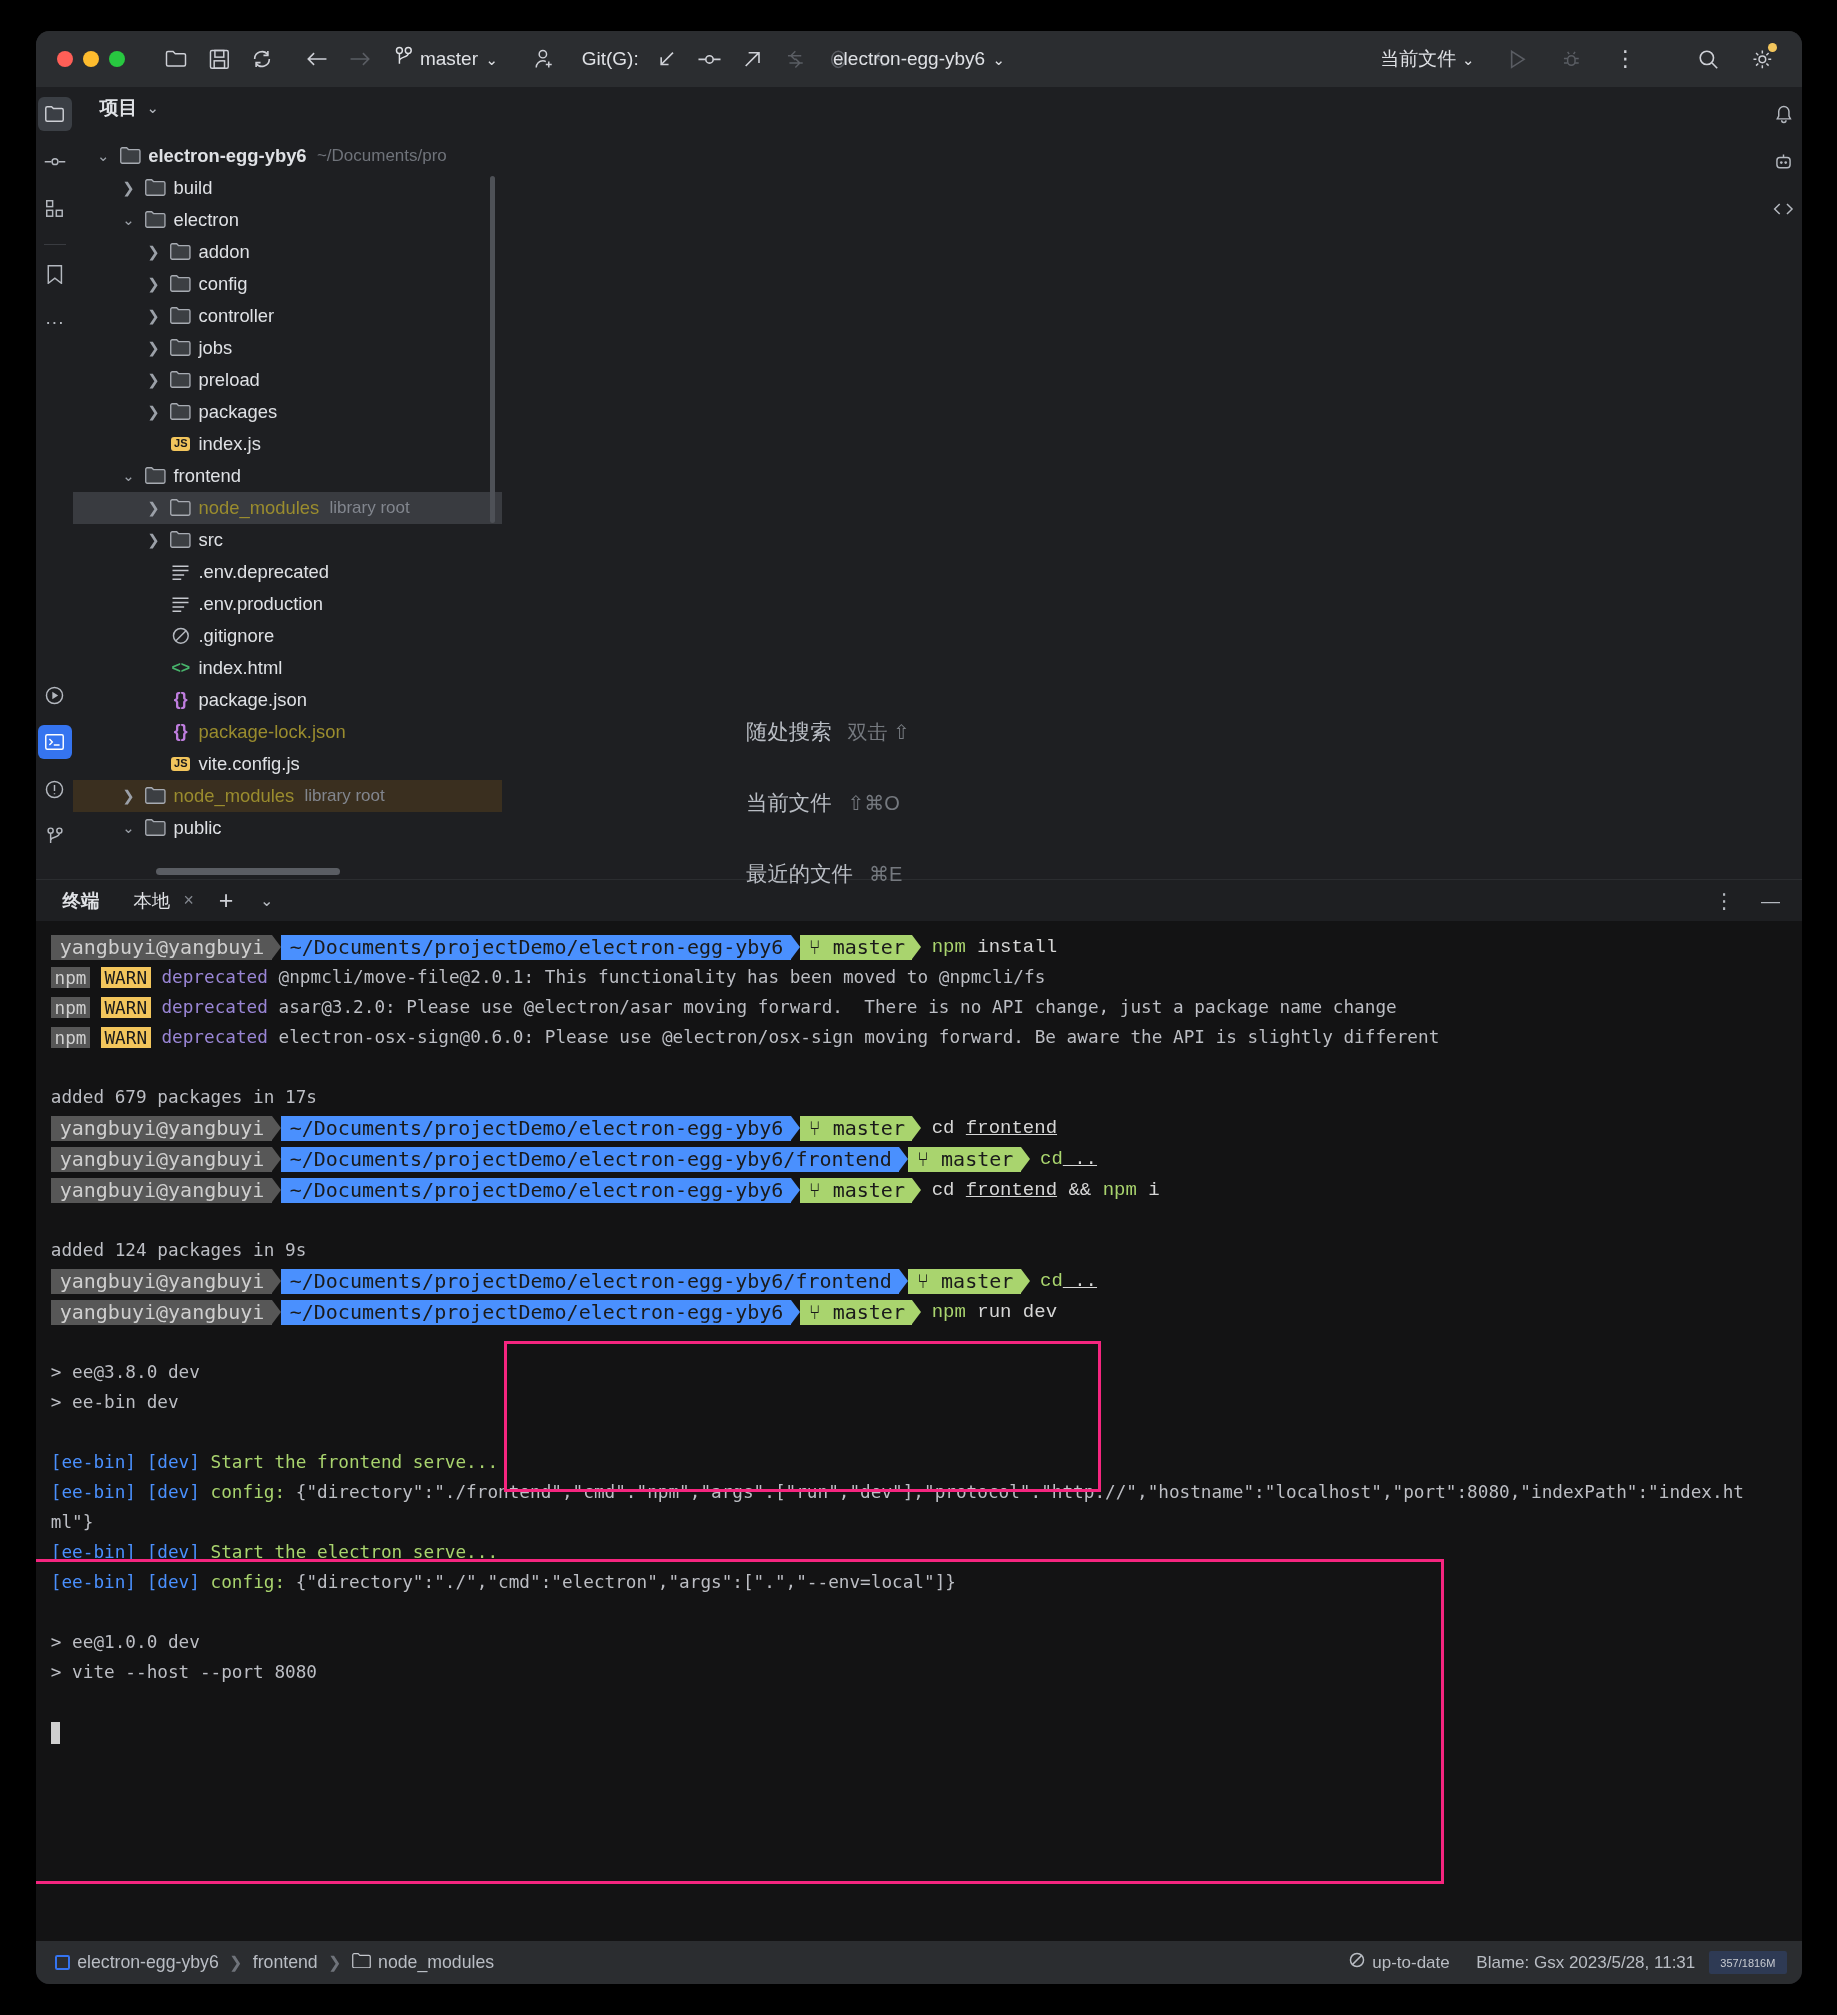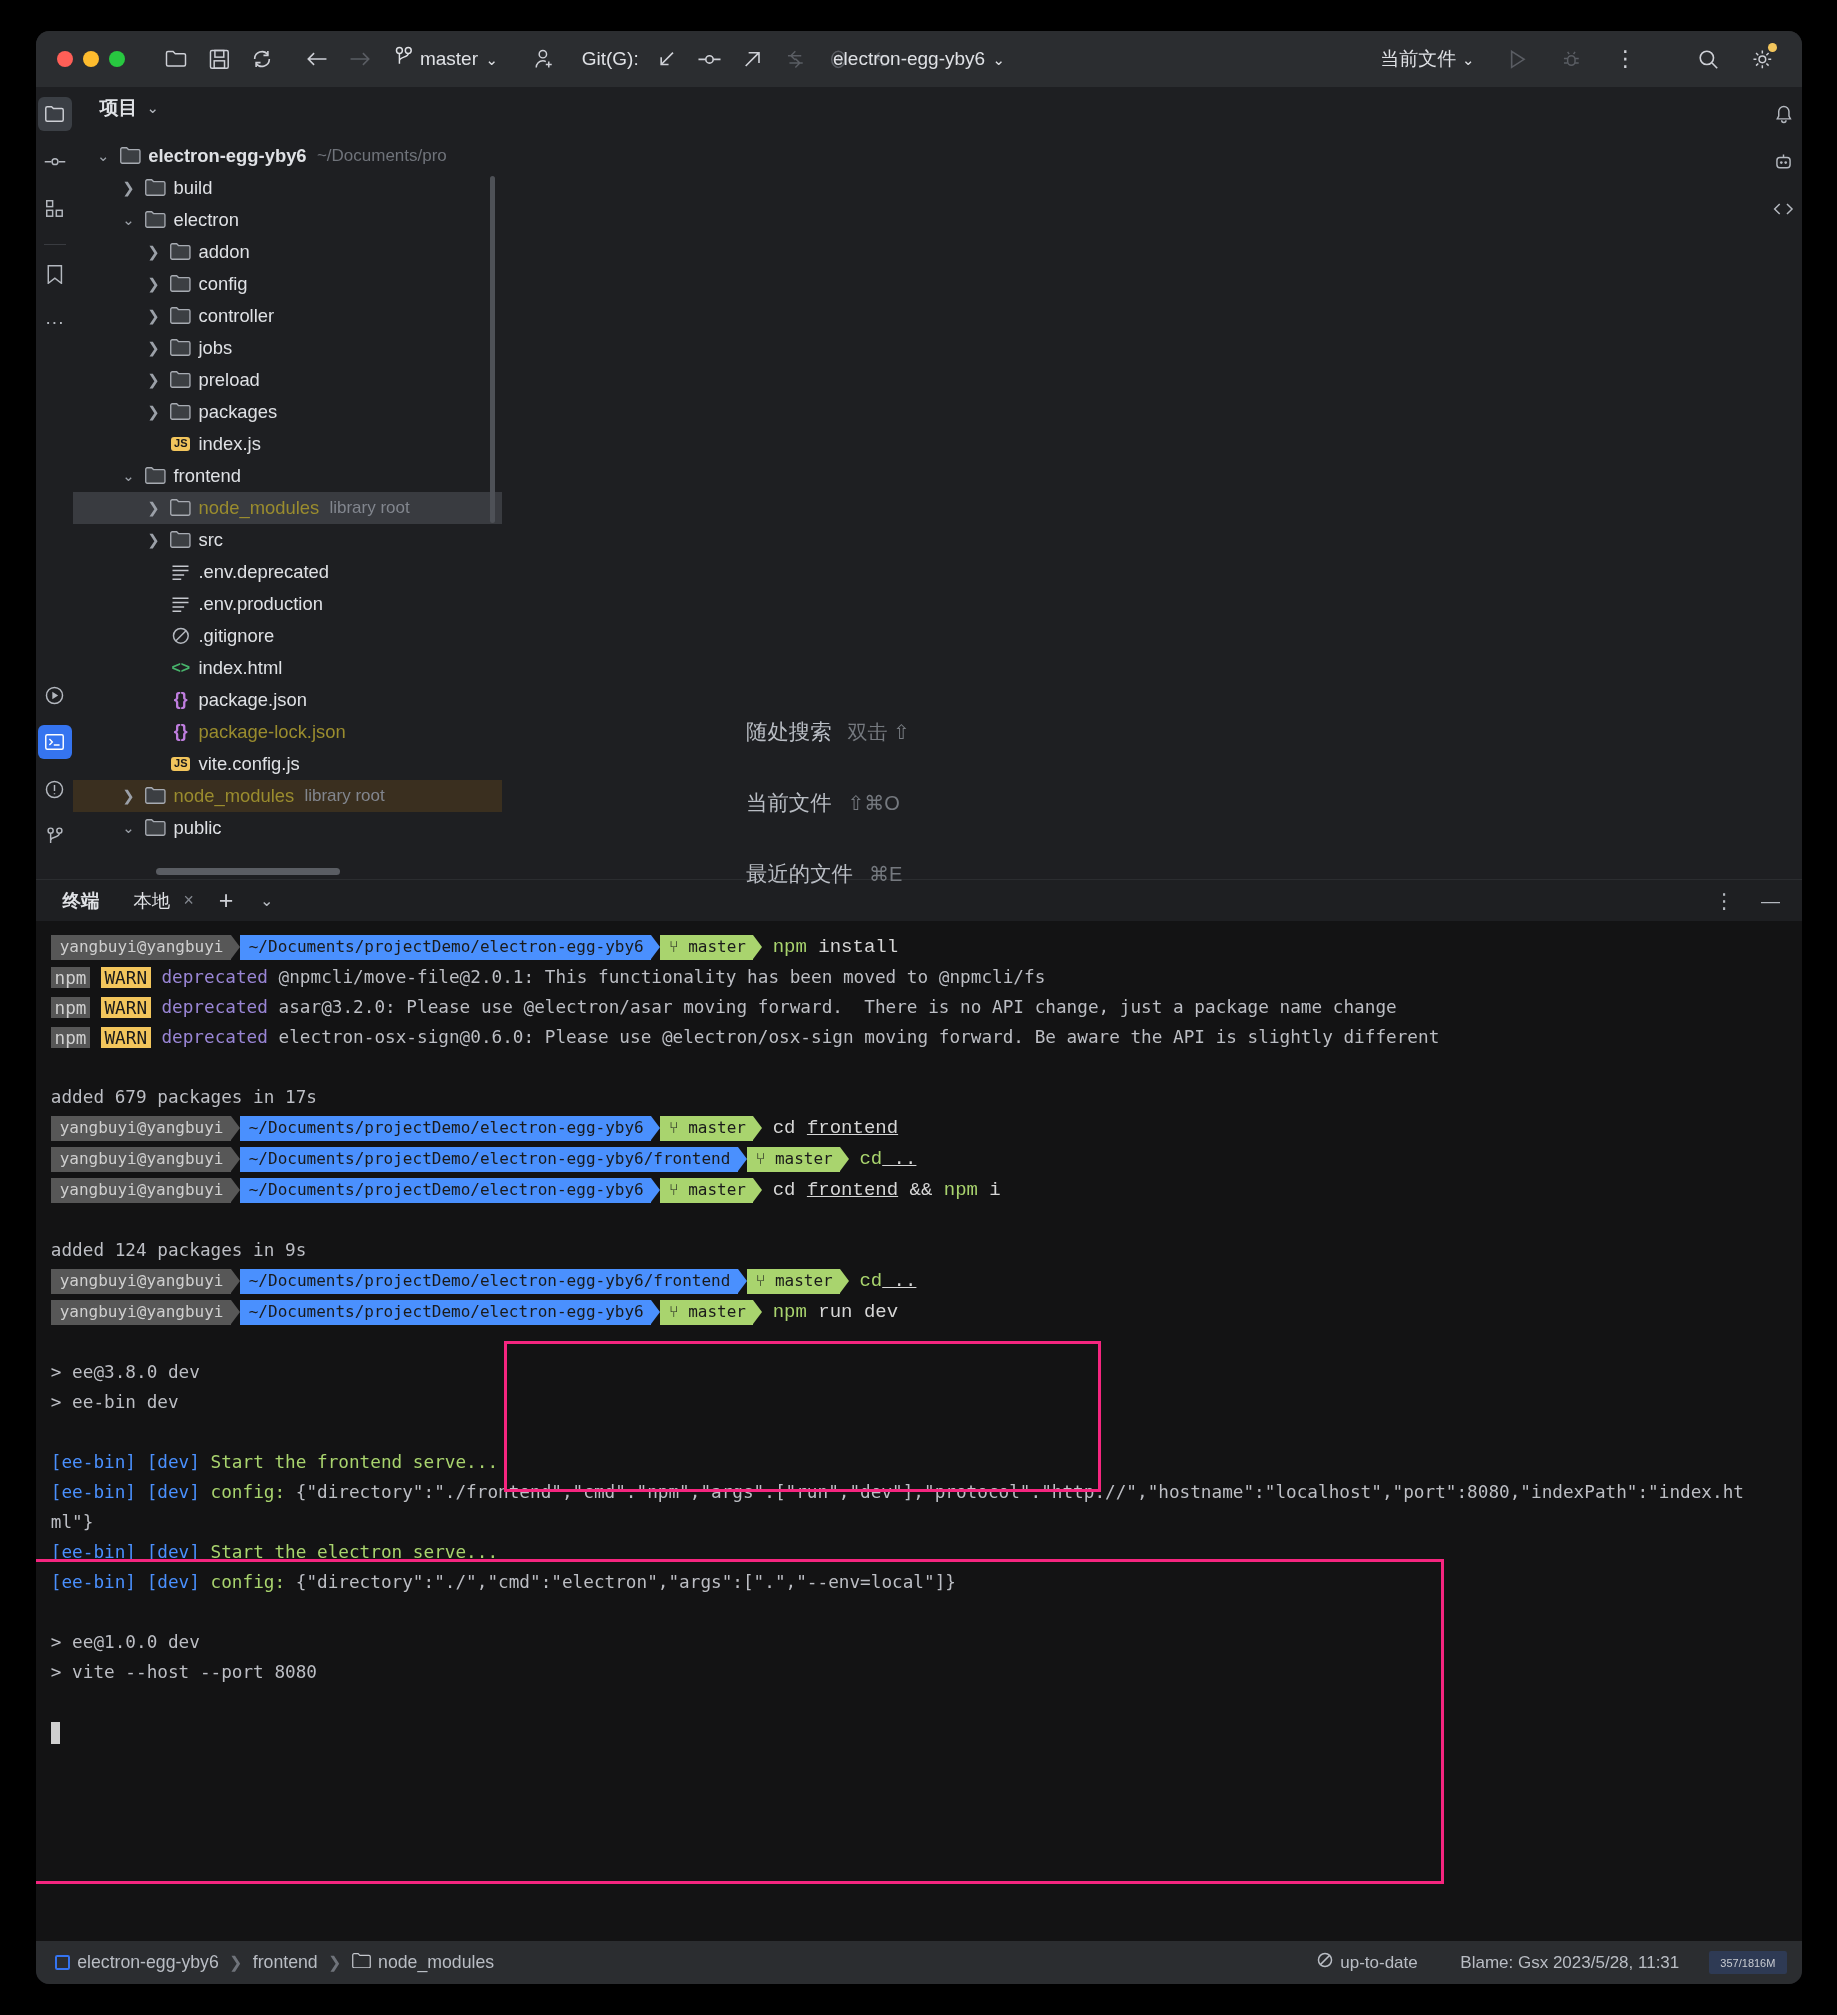--- a/index.html
+++ b/index.html
@@ -175,21 +175,21 @@
     padding: 10.3px 0 0 0; overflow: hidden;
   }
   .term-line {
     font-family: "DejaVu Sans Mono", monospace;
     font-size: 17.7px; line-height: 30px;
     color: #bcbec4; white-space: pre; padding-left: 14.8px;
   }
   .pw { display: inline-flex; align-items: stretch; height: 25px; vertical-align: middle; }
   .seg {
     display: inline-flex; align-items: center;
-    font-family: "DejaVu Sans Mono", monospace; font-size: 16px;
+    font-family: "DejaVu Sans Mono", monospace; font-size: 20px;
     padding: 0 7.4px 0 8.9px; height: 25px;
   }
   .seg-user { background: #575757; color: #cfcfcf; }
   .seg-path { background: #4a90fe; color: #1a1a1a; }
   .seg-branch { background: #a9d46e; color: #1a1a1a; }
   .arrow {
     width: 0; height: 0;
     border-top: 12.5px solid transparent;
     border-bottom: 12.5px solid transparent;
     border-left: 9.6px solid;
@@ -219,21 +219,21 @@
 
   
   .statusbar {
     height: 43px; background: #2b2d30;
     display: flex; align-items: center;
     padding: 0 19px; flex-shrink: 0;
     position: relative;
   }
   .crumbs { display: flex; align-items: center; gap: 10.3px; color: #b9bdc4; font-size: 17.7px; }
   .crumb-sep { color: #6f737a; font-size: 16px; }
-  .status-right { position: absolute; right: 14.8px; display: flex; align-items: center; gap: 16px; }
+  .status-right { position: absolute; right: 14.8px; display: flex; align-items: center; gap: 0; }
   .st-item { color: #b9bdc4; font-size: 17px; padding: 0 13.3px; display: flex; align-items: center; gap: 7.4px; }
   .st-mem { background: #2e3a54; color: #c9ccd2; padding: 5.9px 11.8px; border-radius: 2.2px; font-size: 11px; }
   .sq-blue { width: 14.8px; height: 14.8px; border: 2.2px solid #3574f0; border-radius: 2.2px; }
 </style>
 </head>
 <body>
 
 <div class="window">
 
   <div class="titlebar">

